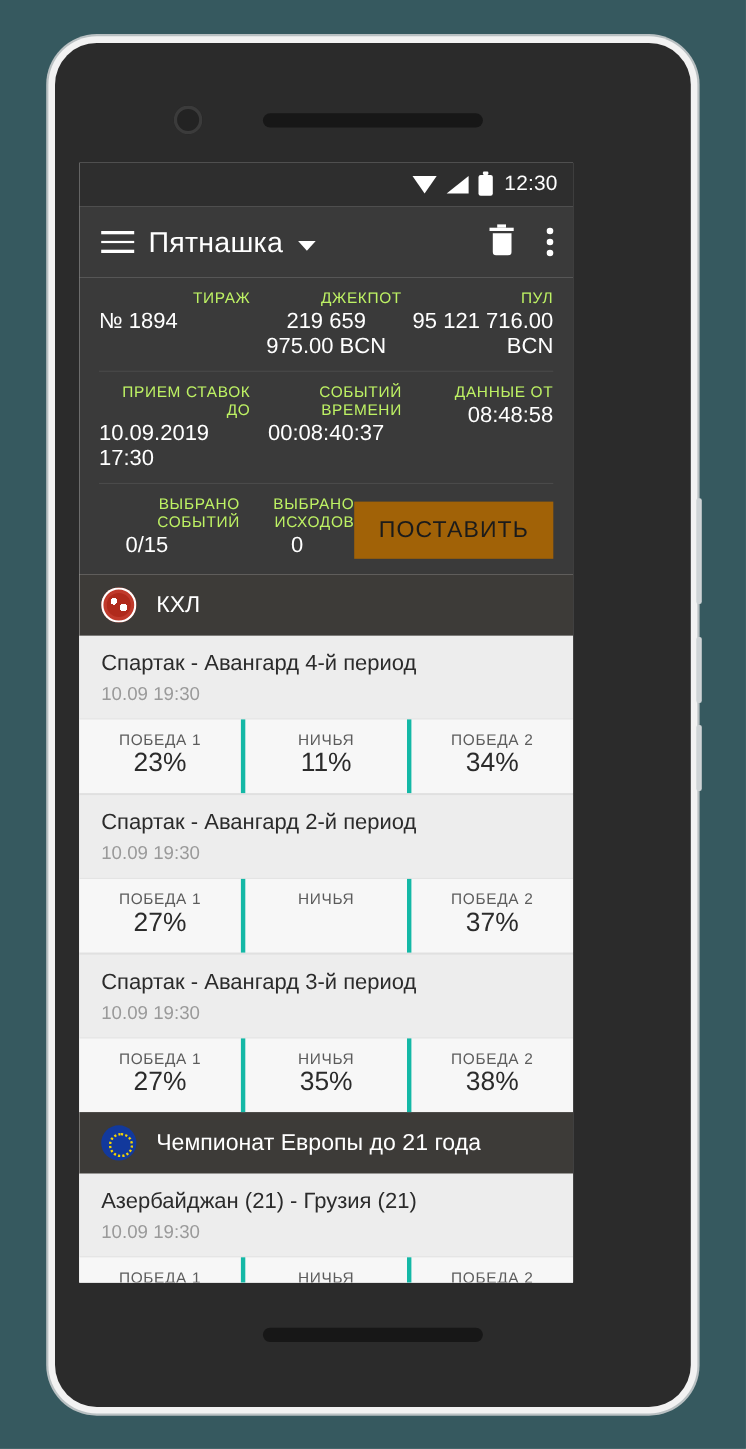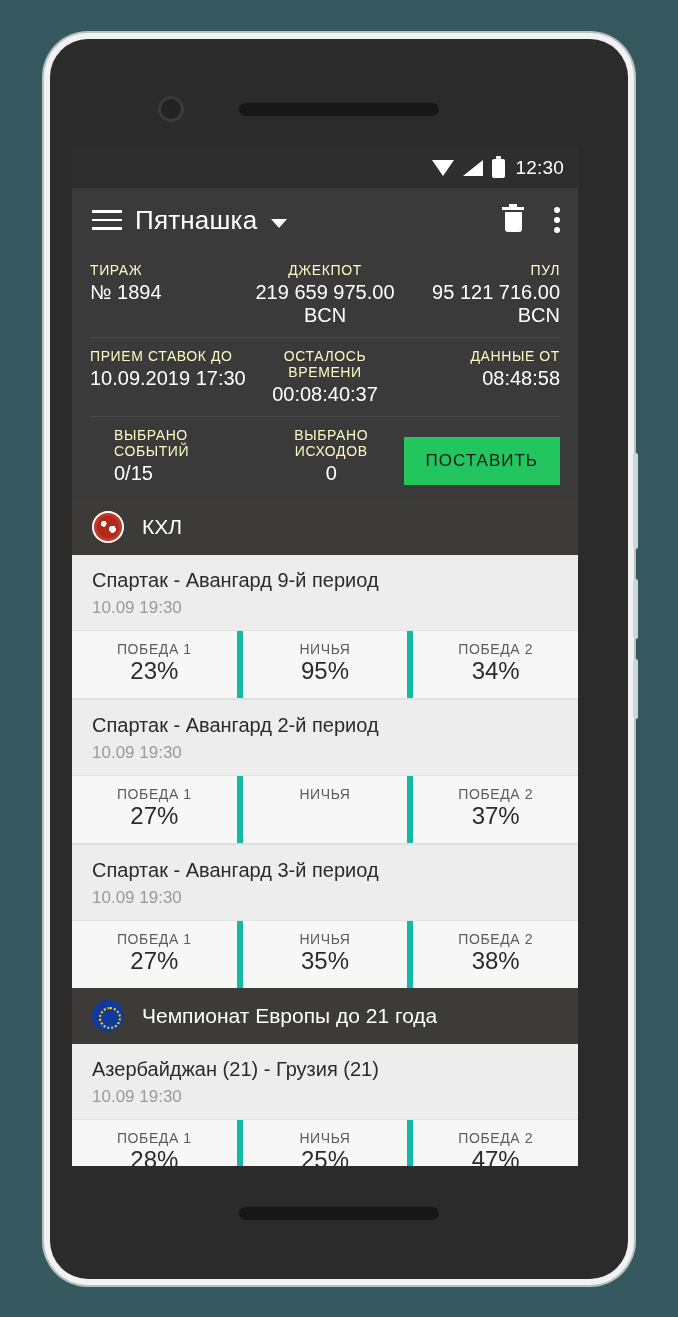--- a/index.html
+++ b/index.html
@@ -83,21 +83,21 @@
   }
   .sb1 { top: 420px; height: 96px; }
   .sb2 { top: 546px; height: 60px; }
   .sb3 { top: 626px; height: 60px; }
 
   
   .screen {
     position: absolute;
     left: 22px;
     top: 109px;
-    width: 506px;
+    width: 449px;
     height: 1018px;
     background: #efefef;
     overflow: hidden;
   }
 
   
   .status-bar {
     height: 40px;
     background: #2e2e2e;
     display: flex;
@@ -194,36 +194,37 @@
   .kebab i:nth-child(2){ top: 10px; }
   .kebab i:nth-child(3){ top: 20px; }
 
   
   .info-panel { background: #3a3a3a; padding: 0 18px 14px 18px; }
   .info-row { display: flex; padding-top: 10px; }
   .info-cell { flex: 1; }
   .info-cell.center { text-align: center; }
   .info-cell.right { text-align: right; }
   .info-label {
-    color: #fef9c3;
+    color: #bef264;
     font-size: 14px;
     letter-spacing: .6px;
+    text-align: right;
   }
   .info-value {
     color: #fff;
     font-size: 20px;
     margin-top: 3px;
   }
   .divider-line { height: 1px; background: #4a4a4a; margin-top: 10px; }
   .bet-row { display: flex; align-items: flex-end; padding-top: 10px; margin-left: 24px; }
   .bet-btn {
-    background: #22c55e;
+    background: #a16207;
     color: #1b1b1b;
     border: none;
-    font-size: 17px;
+    font-size: 21px;
     letter-spacing: 1px;
     padding: 14px 22px;
     font-family: "Liberation Sans", sans-serif;
     cursor: pointer;
   }
 
   
   .list { background: #efefef; }
   .league-header {
     background: #3d3b38;
@@ -278,21 +279,21 @@
   }
   .odds-row {
     display: flex;
     background: #f7f7f7;
     border-top: 1px solid #e2e2e2;
   }
   .odds-cell {
     flex: 1;
     text-align: center;
     padding: 10px 0 13px 0;
-    border-right: 6px solid #14b8a6;
+    border-right: 4px solid #14b8a6;
   }
   .odds-cell:last-child { border-right: none; }
   .odds-label {
     color: #5c5c5c;
     font-size: 14px;
     letter-spacing: .6px;
   }
   .odds-value {
     color: #2b2b2b;
     font-size: 24px;
@@ -358,21 +359,21 @@
         </div>
 
         <div class="divider-line"></div>
 
         <div class="info-row">
           <div class="info-cell">
             <div class="info-label">ПРИЕМ СТАВОК ДО</div>
             <div class="info-value">10.09.2019 17:30</div>
           </div>
           <div class="info-cell center">
-            <div class="info-label">ОСТАЛОСЬ ВРЕМЕНИ</div>
+            <div class="info-label">СОБЫТИЙ ВРЕМЕНИ</div>
             <div class="info-value">00:08:40:37</div>
           </div>
           <div class="info-cell right">
             <div class="info-label">ДАННЫЕ ОТ</div>
             <div class="info-value">08:48:58</div>
           </div>
         </div>
 
         <div class="divider-line"></div>
 
@@ -393,31 +394,31 @@
 
       <div class="list">
 
         <div class="league-header">
           <div class="badge badge-khl"></div>
           <div class="league-name">КХЛ</div>
         </div>
 
         <div>
           <div class="event-title-row">
-            <div class="event-title">Спартак - Авангард 9-й период</div>
+            <div class="event-title">Спартак - Авангард 4-й период</div>
             <div class="event-date">10.09 19:30</div>
           </div>
           <div class="odds-row">
             <div class="odds-cell">
               <div class="odds-label">ПОБЕДА 1</div>
               <div class="odds-value">23%</div>
             </div>
             <div class="odds-cell">
               <div class="odds-label">НИЧЬЯ</div>
-              <div class="odds-value">95%</div>
+              <div class="odds-value">11%</div>
             </div>
             <div class="odds-cell">
               <div class="odds-label">ПОБЕДА 2</div>
               <div class="odds-value">34%</div>
             </div>
           </div>
         </div>
         <div class="sep"></div>
 
         <div>

